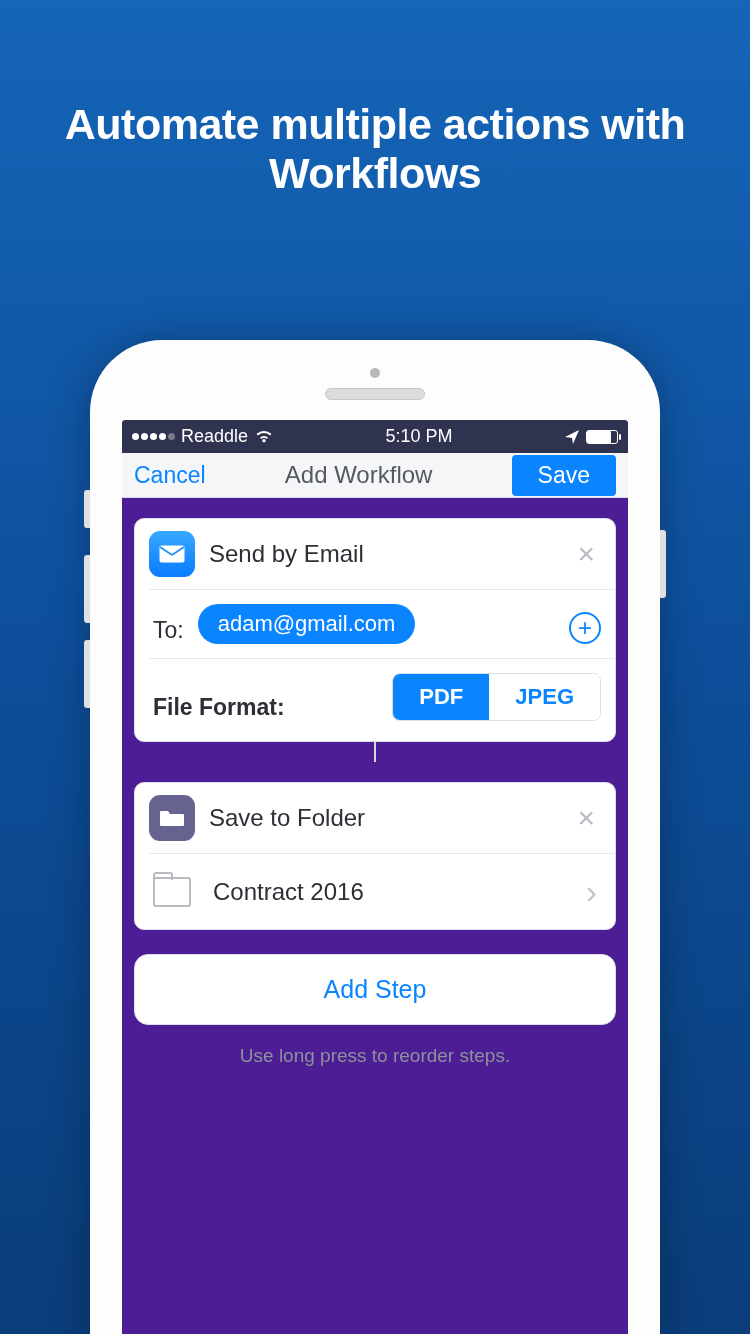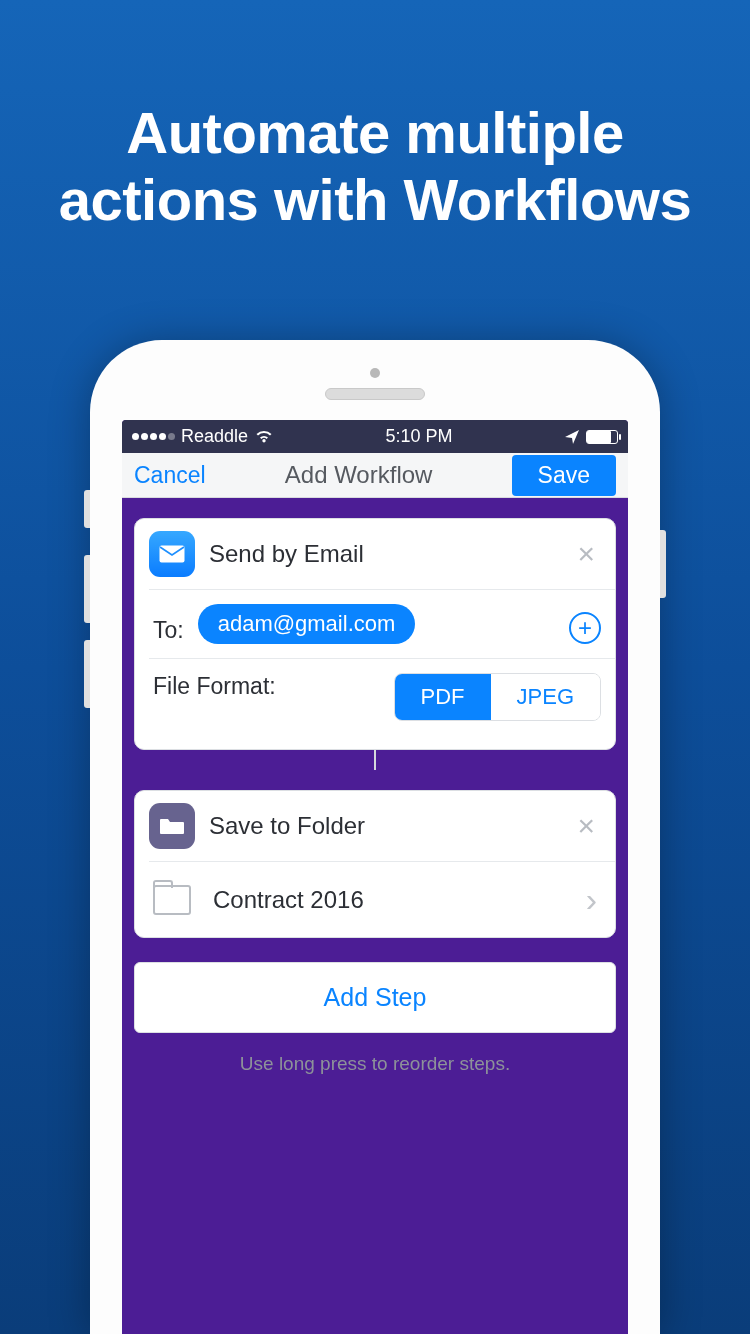--- a/index.html
+++ b/index.html
@@ -6,21 +6,21 @@
 body {
   font-family: -apple-system, "Helvetica Neue", Arial, sans-serif;
   width: 750px;
   height: 1334px;
   background: linear-gradient(180deg, #1565b8 0%, #0d4e9a 50%, #0a3d7a 100%);
   overflow: hidden;
   position: relative;
 }
 .promo-title {
   color: #fff;
-  font-size: 58px;
+  font-size: 43px;
   font-weight: 600;
   text-align: center;
   line-height: 1.15;
   padding: 100px 30px 0;
   letter-spacing: -0.5px;
 }
 .phone-frame {
   position: absolute;
   top: 340px;
   left: 50%;
@@ -161,22 +161,23 @@
 .plus-btn {
   margin-left:auto;
   width:32px; height:32px;
   border:2.5px solid #0a84ff;
   border-radius:50%;
   color:#0a84ff;
   display:flex; align-items:center; justify-content:center;
   font-size:24px; font-weight:300;
 }
 .format-row {
-  display:flex; align-items:flex-start;
-  padding: 14px 14px 28px;
+  display:flex; align-items:flex-end;
+  padding: 14px 14px 20px;
+  font-weight: bold;
 }
 .format-label { font-size:23px; color:#2c2f35; margin-left:4px;}
 .seg-control {
   margin-left:auto;
   display:flex;
   border:1px solid #dcdfe3;
   border-radius:8px;
   overflow:hidden;
 }
 .seg {
@@ -204,21 +205,21 @@
   content:''; position:absolute; top:-7px; left:-2.5px;
   width:16px; height:6px; border:2.5px solid #b8bcc2;
   border-bottom:none; border-radius:3px 3px 0 0;
 }
 .folder-name { flex:1; margin-left:18px; font-size:24px; color:#2c2f35;}
 .chevron { color:#c2c5ca; font-size:34px; font-weight:300; padding-right:4px;}
 .add-step-btn {
   margin: 24px 12px 0;
   background:#fff;
   border:1px solid #dcdfe3;
-  border-radius:6px;
+  border-radius:14px;
   text-align:center;
   padding: 20px 0;
   color:#0a84ff;
   font-size:25px;
 }
 .hint {
   text-align:center;
   color:#8d9299;
   font-size:19px;
   margin-top: 20px;

